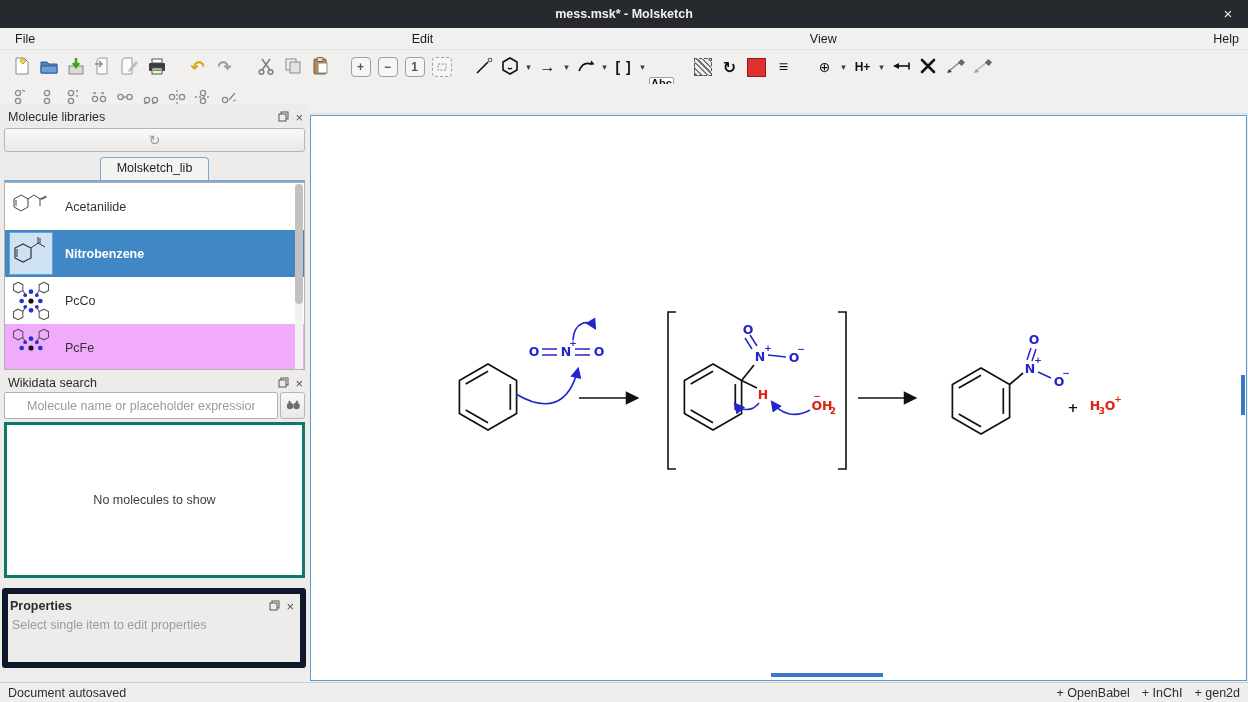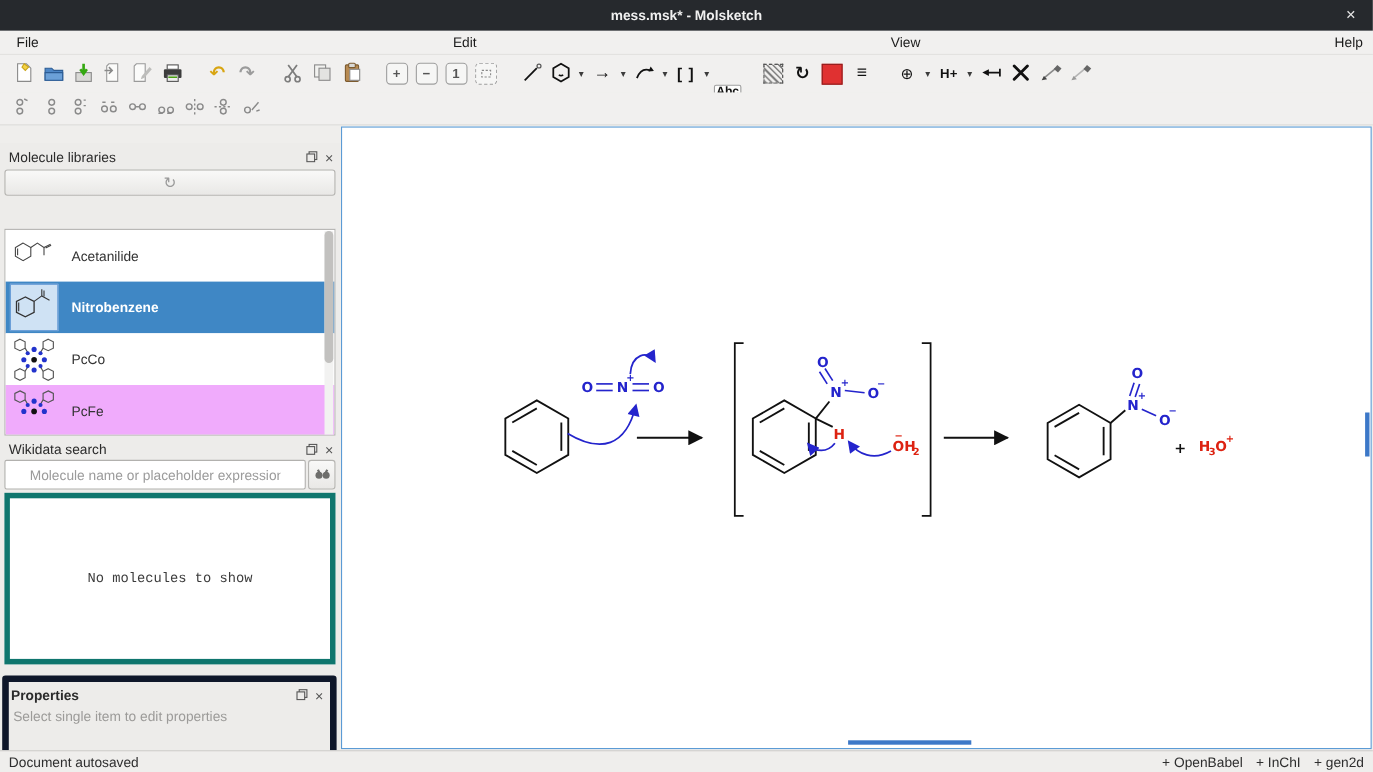--- a/index.html
+++ b/index.html
@@ -36,21 +36,21 @@
     display:flex; align-items:center; justify-content:center; font-size:12px; color:#555; font-weight:bold; }
   .zoomfit { border-style:dashed; }
   .redswatch { width:19px; height:19px; background:#e03131; border:1px solid #8f1d1d; }
   .hatch { width:18px; height:18px; border:1px dashed #555;
     background:repeating-linear-gradient(45deg,#777 0 1.5px,transparent 1.5px 4px); }
   .abc { display:flex; flex-direction:column; align-items:center; line-height:1; }
   .abc .t { font-size:11px; font-weight:bold; color:#111; border:1px solid #9e9e9e; border-radius:2px; padding:0 1px; background:#fdfdfc;margin-top:40px;}
   .abc .c { color:#e8890c; font-size:8px; margin-top:-1px; }
 
   
-  .dock { position:absolute; left:0; top:130px; width:309px; height:568px; background:#edecea; }
+  .dock { position:absolute; left:0; top:104px; width:309px; height:568px; background:#edecea; }
   .phead { position:absolute; left:8px; height:18px; display:flex; align-items:center; color:#2b2b2b; }
   .picons { position:absolute; right:6px; display:flex; gap:6px; align-items:center; height:18px; }
   .picons .pi { color:#555; font-size:13px; line-height:1; }
   .btn { background:linear-gradient(#f9f9f8,#e9e8e6); border:1px solid #b6b5b2; border-radius:3px; }
   .refresh { position:absolute; left:4px; top:24px; width:301px; height:24px; display:flex;
     align-items:center; justify-content:center; color:#9a9a9a; font-size:14px; }
   .tabbar { position:absolute; left:4px; top:53px; width:301px; height:25px;
     border-bottom:2px solid #7aa7d4; display:flex; justify-content:center; }
   .tab { border:1px solid #7aa7d4; border-bottom:none; border-radius:4px 4px 0 0; background:#f3f3f2;
     padding:3px 16px 2px; color:#222; }
@@ -64,21 +64,21 @@
   .lib-row.sel .thumb { background:#cfe2f4; border:1px solid #6b9fd8; }
   .lib-label { color:#333; }
   .libscroll { position:absolute; right:1px; top:1px; width:8px; height:186px; background:#f2f2f1; }
   .libthumbbar { position:absolute; right:0; top:0; width:8px; height:120px; background:#c2c1bf; border-radius:4px; }
 
   .searchrow { position:absolute; left:4px; top:288px; width:301px; height:27px; display:flex; gap:2px; }
   .searchrow input { flex:1; border:1px solid #b2b1ae; border-radius:2px; padding:0 22px; font:12.5px "Liberation Sans","DejaVu Sans",sans-serif; color:#333; background:#fff; }
   .searchrow input::placeholder { color:#9b9b9b; }
   .searchbtn { width:25px; height:27px; display:flex; align-items:center; justify-content:center; }
   .results { position:absolute; left:4px; top:318px; width:301px; height:156px; background:#fff;
-    border:5px solid #0f766e; display:flex; align-items:center; justify-content:center; color:#3c3c3c;font-family:Liberation Mono, monospace; }
+    border:3px solid #0f766e; display:flex; align-items:center; justify-content:center; color:#3c3c3c; }
   .propbox { position:absolute; left:2px; top:484px; width:304px; height:80px;
     border:6px solid #0f172a; border-radius:3px; }
   .prophint { position:absolute; left:4px; top:24px; color:#9c9b99; }
 
   
   .canvas { position:absolute; left:310px; top:115px; width:937px; height:566px; background:#fff;
     border:1px solid #5b9bd5; }
   .hthumb { position:absolute; left:460px; top:557px; width:112px; height:4px; background:#3c78c8; }
   .vthumb { position:absolute; left:930px; top:259px; width:4px; height:40px; background:#3c78c8; }
   svg text { font-family:"DejaVu Sans","Liberation Sans",sans-serif; font-weight:bold; }
@@ -352,20 +352,23 @@
   <div class="picons" style="top:4px">
     <span class="pi"><svg width="11" height="11">
           <rect x="3" y="1" width="7" height="7" fill="none" stroke="#555"></rect>
           <rect x="1" y="3" width="7" height="7" fill="#edecea" stroke="#555"></rect>
         </svg></span>
     <span class="pi">×</span>
   </div>
   <div class="refresh btn">
       <span>↻</span>
     </div>
+  <div class="tabbar">
+    <span class="tab">Molsketch_lib</span>
+  </div>
   <div class="liblist">
     <div class="lib-row">
       <span class="thumb">
           <svg width="42" height="40">
             <polygon points="11,8 4,12 4,20 11,24 18,20 18,12" fill="none" stroke="#444" stroke-width="1"></polygon>
             <line x1="6" y1="13" x2="6" y2="19" stroke="#444"></line>
             <path d="M18 12 L24 8 L30 12 L30 19" fill="none" stroke="#444" stroke-width="1"></path>
             <line x1="30" y1="12" x2="36" y2="9" stroke="#444"></line>
             <line x1="31.5" y1="12.5" x2="36.5" y2="10" stroke="#444"></line>
           </svg>

